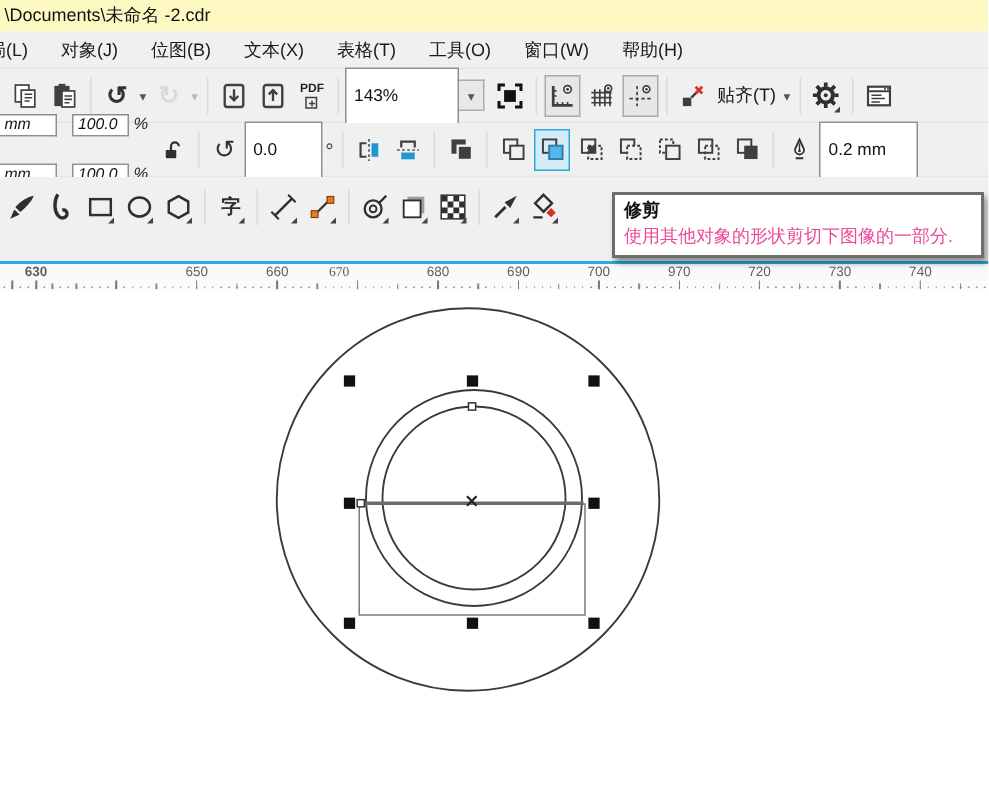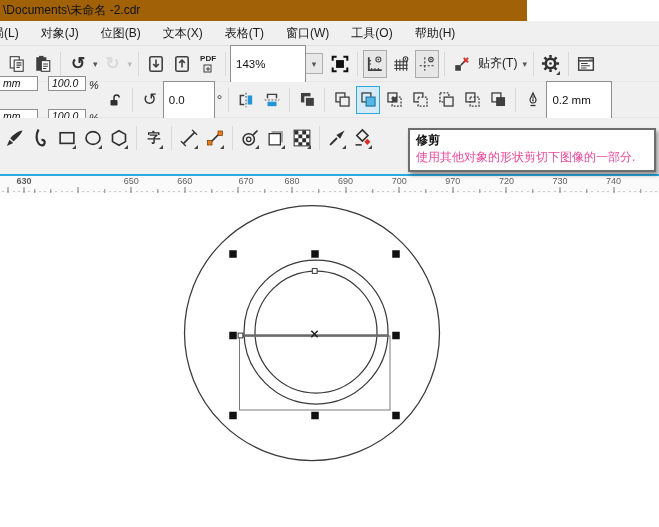--- a/index.html
+++ b/index.html
@@ -1,22 +1,22 @@
 <!DOCTYPE html>
 <html><head>
 <meta charset="utf-8">
 <style>
   * { margin:0; padding:0; box-sizing:border-box; }
   html,body { width:659px; height:527px; overflow:hidden;
     font-family:"Liberation Sans", sans-serif; background:#fff; }
   #app { position:relative; width:659px; height:527px; background:#fff; }
 
   
-  .titlebar { position:absolute; left:0; top:0; width:527px; height:21px;
-    background:#a16207; display:flex; align-items:center; }
+  .titlebar { position:absolute; left:0; top:0; width:659px; height:21px;
+    background:#fef9c3; display:flex; align-items:center; }
   .titlebar-text { font-size:12px; color:#111; padding-left:3px; white-space:nowrap; }
 
   
   .menubar { position:absolute; left:0; top:21px; width:659px; height:25px;
     background:#f0f0f1; display:flex; align-items:center; overflow:hidden;
     border-bottom:1px solid #e3e3e4; }
   .menu-item { font-size:12px; color:#1a1a1a; padding:4px 11px; white-space:nowrap; cursor:default; }
   .menu-item.clipped { margin-left:-31px; }
 
   
@@ -41,21 +41,21 @@
   .field { background:#fff; border:1px solid #8f8f8f; font-size:11.5px; color:#111;
     display:flex; align-items:center; padding:0 5px; height:38px; flex:0 0 auto; }
   .field.small { height:15px; font-size:10.5px; padding:0 3px; }
   .combo-btn { width:17px; height:21px; background:#e8e8e9; border:1px solid #adadad;
     border-left:none; display:flex; align-items:center; justify-content:center; flex:0 0 auto; }
 
   .fly::after { content:""; position:absolute; right:2px; bottom:2px;
     border-top:4px solid transparent; border-right:4px solid #444; }
 
   .stack { display:flex; flex-direction:column; gap:18px; flex:0 0 auto;font-style:italic; }
-  .row { display:flex; align-items:flex-end; gap:3px; }
+  .row { display:flex; align-items:center; gap:3px; }
   .pct { font-size:11px; color:#222; }
   .pdf-label { font-size:8px; font-weight:bold; color:#222; line-height:1; }
   .snap-label { font-size:12px; color:#1a1a1a; padding:0 3px; }
   .deg { font-size:14px; color:#444; padding:0 2px; }
   .tool-glyph { font-size:13px; font-weight:bold; color:#2f2f2f; }
 
   
   .blue-line { position:absolute; left:0; top:174px; width:659px; height:2px; background:#29abe2; }
   .ruler { position:absolute; left:0; top:176px; width:659px; height:17px; background:#fafafa; }
   .ruler-num { position:absolute; top:0px; transform:translateX(-50%);
@@ -90,22 +90,22 @@
   <div class="titlebar">
     <span class="titlebar-text">\Documents\未命名 -2.cdr</span>
   </div>
 
   <div class="menubar">
       <span class="menu-item clipped">布局(L)</span>
       <span class="menu-item">对象(J)</span>
       <span class="menu-item">位图(B)</span>
       <span class="menu-item">文本(X)</span>
       <span class="menu-item">表格(T)</span>
+      <span class="menu-item">工具(O)</span>
       <span class="menu-item">窗口(W)</span>
-      <span class="menu-item">工具(O)</span>
       <span class="menu-item">帮助(H)</span>
     </div>
 
   <div class="bar bar-1">
     <div style="width:4px"></div>
     <div class="btn">
       <svg class="ic" width="18" height="18" viewBox="0 0 16 16">
           <rect x="2" y="1.5" width="8" height="10" fill="#fff" stroke="#3f3f3f"></rect>
           <rect x="5.5" y="4.5" width="8" height="10" fill="#fff" stroke="#3f3f3f"></rect>
           <path d="M7.5 7h4.5M7.5 9h4.5M7.5 11h3" stroke="#3f3f3f" stroke-width=".9" fill="none"></path>
@@ -421,21 +421,21 @@
 
   <div class="blue-line"></div>
   <div class="ruler">
     <div class="ticks-minor"></div>
     <div class="ticks-mid"></div>
     <div class="ticks-major"></div>
   <span class="ruler-num" style="left: 24px; font-weight: bold;">630</span>
       <span class="ruler-num" style="left: 77.6px; margin-top: 40px;">640</span>
       <span class="ruler-num" style="left: 131.2px;">650</span>
       <span class="ruler-num" style="left: 184.8px;">660</span>
-      <span class="ruler-num" style="left: 246px;">670</span>
+      <span class="ruler-num" style="left: 226px; font-family: Liberation Serif, serif;">670</span>
       <span class="ruler-num" style="left: 292px;">680</span>
       <span class="ruler-num" style="left: 345.6px;">690</span>
       <span class="ruler-num" style="left: 399.2px;">700</span>
       <span class="ruler-num" style="left: 452.8px;">970</span>
       <span class="ruler-num" style="left: 506.4px;">720</span>
       <span class="ruler-num" style="left: 560px;">730</span>
       <span class="ruler-num" style="left: 613.6px;">740</span>
     </div>
 
   <div class="canvas">

